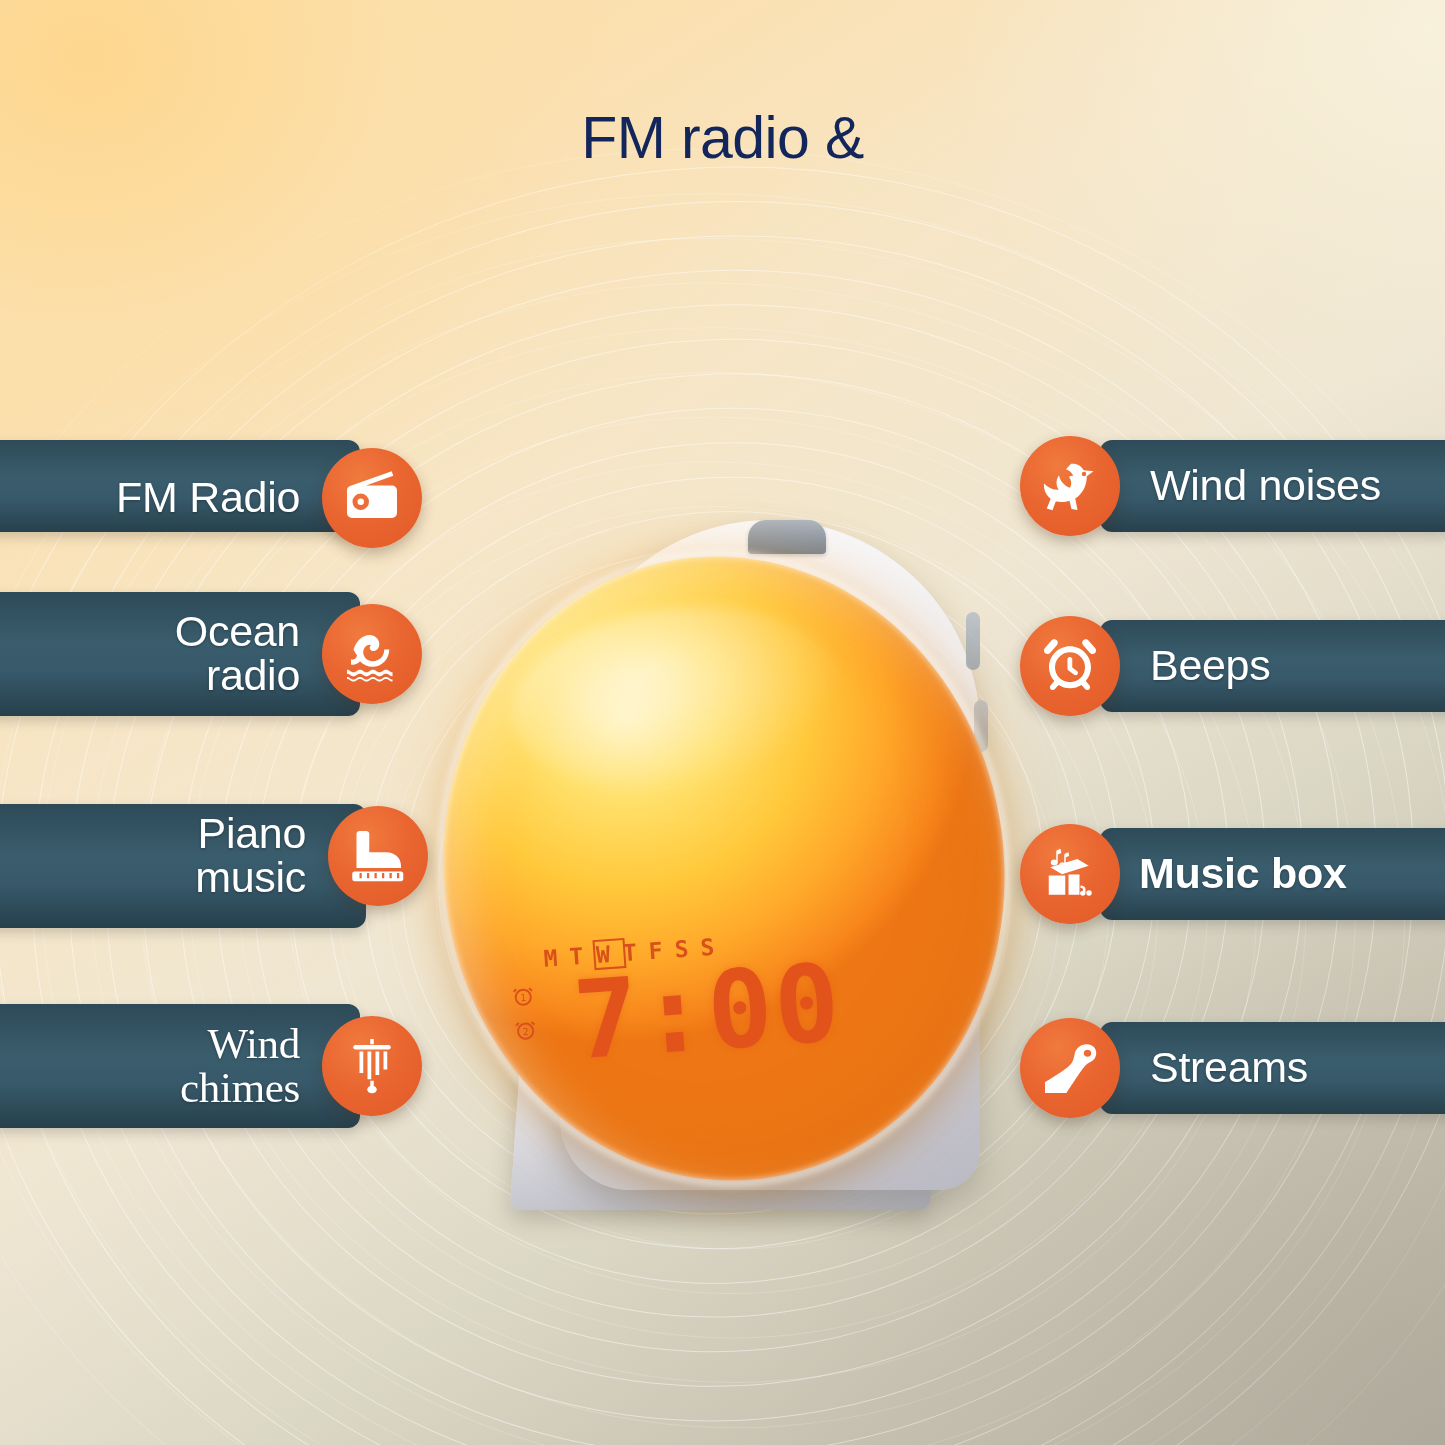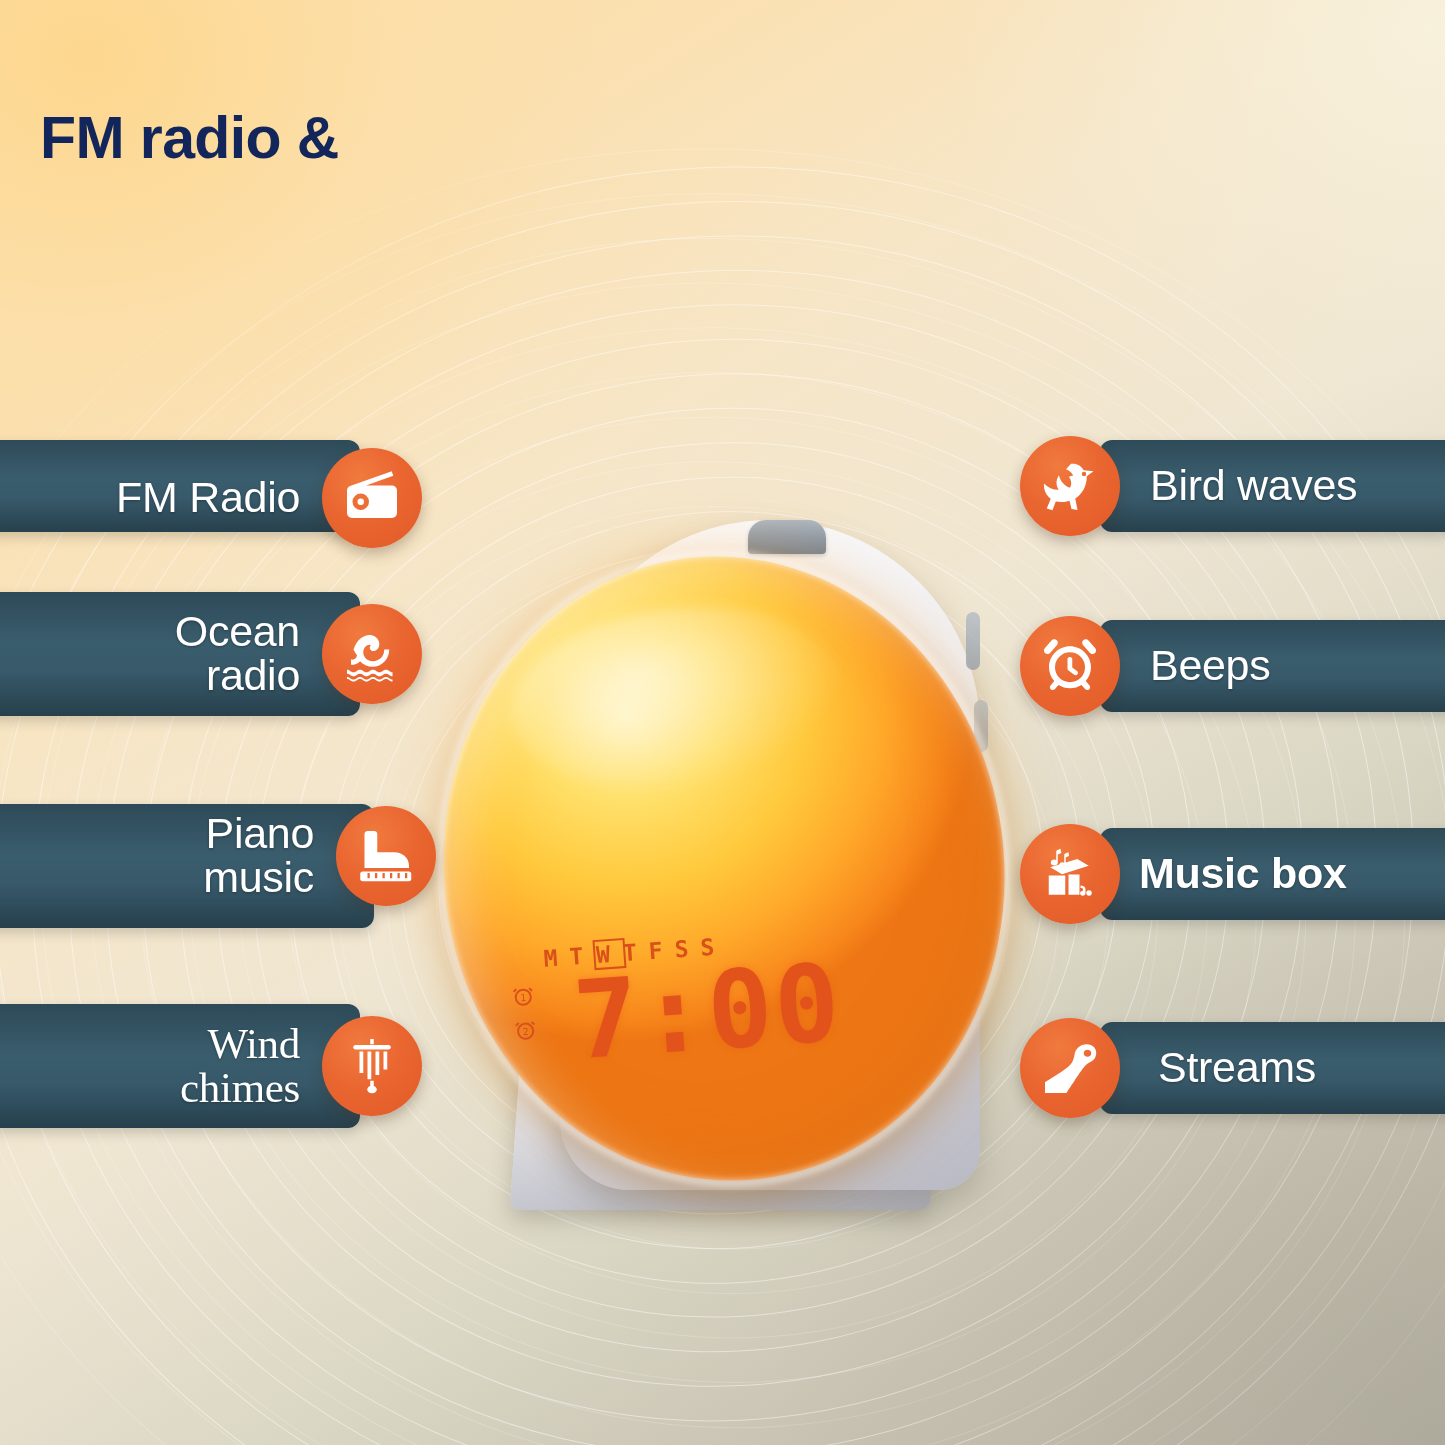--- a/index.html
+++ b/index.html
@@ -46,25 +46,24 @@
     transform:translate(-50%,-50%);
   }
   .rings2{position:absolute;left:50%;top:0;width:2600px;height:2600px;
     transform:translate(-50%,-50%) translateY(900px) rotate(6deg) scaleX(1.03);
     opacity:.42;}
   .rings2 .ring{border-color:rgba(255,255,255,.45);}
 
   
   .headline{
     position:absolute;left:0;right:0;top:104px;
-    text-align:left;color:#13265B;
-    font-size:59px;line-height:1.16;font-weight:700;
+    text-align:center;color:#13265B;
+    font-size:59px;line-height:1.16;font-weight:400;
     letter-spacing:-.6px;
     z-index:12;
-    padding-left:40px;
   }
   .headline .l2{display:block;}
 
   
   .pill{
     position:absolute;height:92px;display:flex;align-items:center;
     z-index:14;
   }
   .pill .bar{
     position:absolute;top:0;height:92px;
@@ -262,21 +261,21 @@
         <div class="txt" style="width: 300px; padding-right: 22px;">Ocean
 radio</div>
         <div class="ico">
           <svg viewBox="0 0 24 24" fill="#fff">
             <path d="M4.6 10.2c1.6-4.6 5-6.4 7.6-5.6 2.3.7 3.2 3 2.5 4.7-.5 1.3-2 1.9-3 1.3-.6-.4-.8-1.2-.4-1.7.3-.4.2-.6-.2-.6-1.4 0-2.6 1.4-2.6 3 0 2 1.7 3.6 3.8 3.6 2.6 0 4.6-2 4.6-4.7h2c0 3.9-3 6.9-6.6 6.9-2.1 0-3.9-.8-5.1-2.2-.9 1-2.3 1.6-3.6 1.3v-2c1.2.3 2.3-.5 2.4-1.7-.6-.7-1-1.5-1.4-2.3z"></path>
             <path d="M2 18.3c1.3 0 1.3 1 2.6 1s1.3-1 2.6-1 1.3 1 2.6 1 1.3-1 2.6-1 1.3 1 2.6 1 1.3-1 2.6-1 1.3 1 2.6 1v1.6c-1.3 0-1.3-1-2.6-1s-1.3 1-2.6 1-1.3-1-2.6-1-1.3 1-2.6 1-1.3-1-2.6-1-1.3 1-2.6 1-1.3-1-2.6-1z"></path>
             <path d="M2 21.2c1.3 0 1.3 1 2.6 1s1.3-1 2.6-1 1.3 1 2.6 1 1.3-1 2.6-1 1.3 1 2.6 1 1.3-1 2.6-1 1.3 1 2.6 1V23c-1.3 0-1.3-1-2.6-1s-1.3 1-2.6 1-1.3-1-2.6-1-1.3 1-2.6 1-1.3-1-2.6-1-1.3 1-2.6 1-1.3-1-2.6-1z"></path>
           </svg>
         </div>
       </div>
-      <div class="pill pill-left" style="top: 804px; height: 104px; left: 14px; width: 428px;">
+      <div class="pill pill-left" style="top: 804px; height: 104px; left: 6px; width: 428px;">
         <div class="bar" style="height: 124px; left: -40px; width: 400px;"></div>
         <div class="txt" style="width: 300px; padding-right: 22px;">Piano
 music</div>
         <div class="ico">
           <svg viewBox="0 0 24 24" fill="#fff">
             <path d="M3.4 3.2C3.4 2.5 4 2 4.7 2h2.5C8 2 8.5 2.5 8.5 3.2v7.3h6.8c3.3 0 5.9 2.3 5.9 5.4v.9H3.4zM2.6 18.2h18.6c.5 0 .9.4.9.9v2.1c0 .5-.4.9-.9.9H2.6c-.5 0-.9-.4-.9-.9v-2.1c0-.5.4-.9.9-.9m2 .6v2.1h.9v-2.1zm3 0v2.1h.9v-2.1zm3 0v2.1h.9v-2.1zm3 0v2.1h.9v-2.1zm3 0v2.1h.9v-2.1zm3 0v2.1h.9v-2.1z"></path>
           </svg>
         </div>
       </div>
       <div class="pill pill-left" style="top: 1004px; height: 124px; left: 0px; width: 428px;">
@@ -295,21 +294,21 @@
       </div>
     </div>
   <div id="pills-right">
       <div class="pill pill-right" style="top: 440px; height: 92px; left: 1020px; width: 425px;">
         <div class="bar" style="height: 92px; right: -40px; width: 385px;"></div>
         <div class="ico">
           <svg viewBox="0 0 24 24" fill="#fff">
             <path d="M12.4 3.1c2.2-.3 4.2.8 5.1 2.6l3.9.4-2.7 2c.1 3.7-1.7 7-4.6 8.9l.9 4.6-2.4-.4-.8-3.3c-1 .3-2.1.5-3.2.5-.8 0-1.5-.1-2.3-.2L5 21.7l-2.3-.7 1.6-3.9C2.4 15.7 1.4 13.5 1.6 11c1.7 1.8 3.8 2.6 5.9 2.5-1.2-1.7-1.2-4 .1-5.8.5 2.4 2.2 4.3 4.4 5 .8-1.4.6-3.2-.5-4.4.6-.2 1.2-.4 1.8-.5-.6-1.2-1.6-2.1-2.9-2.5zm5.2 3.2a.9.9 0 1 0 0 1.8.9.9 0 0 0 0-1.8"></path>
           </svg>
         </div>
-        <div class="txt" style="padding-left: 30px;">Bird waves</div>
+        <div class="txt" style="padding-left: 30px;">Wind noises</div>
       </div>
       <div class="pill pill-right" style="top: 620px; height: 92px; left: 1020px; width: 425px;">
         <div class="bar" style="height: 92px; right: -40px; width: 385px;"></div>
         <div class="ico">
           <svg viewBox="0 0 24 24" fill="#fff">
             <path d="M6.6 1.6c.6.5.7 1.4.2 2L4.1 6.7c-.5.6-1.4.7-2 .2s-.7-1.4-.2-2L4.6 1.8c.5-.6 1.4-.7 2-.2m10.8 0c.6-.5 1.5-.4 2 .2l2.7 3.1c.5.6.4 1.5-.2 2s-1.5.4-2-.2l-2.7-3.1c-.5-.6-.4-1.5.2-2M12 4.1c4.6 0 8.4 3.8 8.4 8.4 0 2.1-.8 4-2.1 5.5l1.5 1.8c.4.5.3 1.2-.2 1.6s-1.2.3-1.6-.2l-1.4-1.6c-1.3.8-2.9 1.3-4.6 1.3s-3.3-.5-4.6-1.3l-1.4 1.6c-.4.5-1.1.6-1.6.2s-.6-1.1-.2-1.6l1.5-1.8a8.4 8.4 0 0 1-2.1-5.5c0-4.6 3.8-8.4 8.4-8.4m0 2.4a6 6 0 1 0 0 12 6 6 0 0 0 0-12m0 1.9c.5 0 .9.4.9.9v3.3l1.9 1.4c.4.3.5.9.2 1.3s-.9.5-1.3.2l-2.3-1.7a.9.9 0 0 1-.4-.7V9.3c0-.5.4-.9.9-.9"></path>
           </svg>
         </div>
         <div class="txt" style="padding-left: 30px;">Beeps</div>
       </div>
@@ -328,17 +327,17 @@
         <div class="txt" style="padding-left: 19px; font-weight: bold;">Music box</div>
       </div>
       <div class="pill pill-right" style="top: 1022px; height: 92px; left: 1020px; width: 425px;">
         <div class="bar" style="height: 92px; right: -40px; width: 385px;"></div>
         <div class="ico">
           <svg viewBox="0 0 24 24" fill="#fff">
             <path d="M18.8 2.5c-2.8 0-4.6 1.8-5 4.2-.3 1.6-.6 2.9-1.8 4.1C10.2 12.8 2 17.7 2 17.7V22h8.6s4.7-7.3 6.4-9.6c1.4-1.9 2.3-2.4 3.5-3C21.8 8.7 22.5 7.4 22.5 6c0-2-1.6-3.5-3.7-3.5m.2 2.2c.9 0 1.5.6 1.5 1.4s-.6 1.4-1.5 1.4-1.5-.6-1.5-1.4.6-1.4 1.5-1.4"></path>
             <path d="M4.2 18.5c.9-.6 1.6.4 2.5-.2s.2-1.6 1.1-2.2 1.6.4 2.5-.2m-6.1 3.5c.9-.6 1.6.4 2.5-.2" stroke="#fff" stroke-width="1.1" fill="none" stroke-linecap="round"></path>
           </svg>
         </div>
-        <div class="txt" style="padding-left: 38px;">Streams</div>
+        <div class="txt" style="padding-left: 30px;">Streams</div>
       </div>
     </div>
 
 </div>
 
 </body></html>

